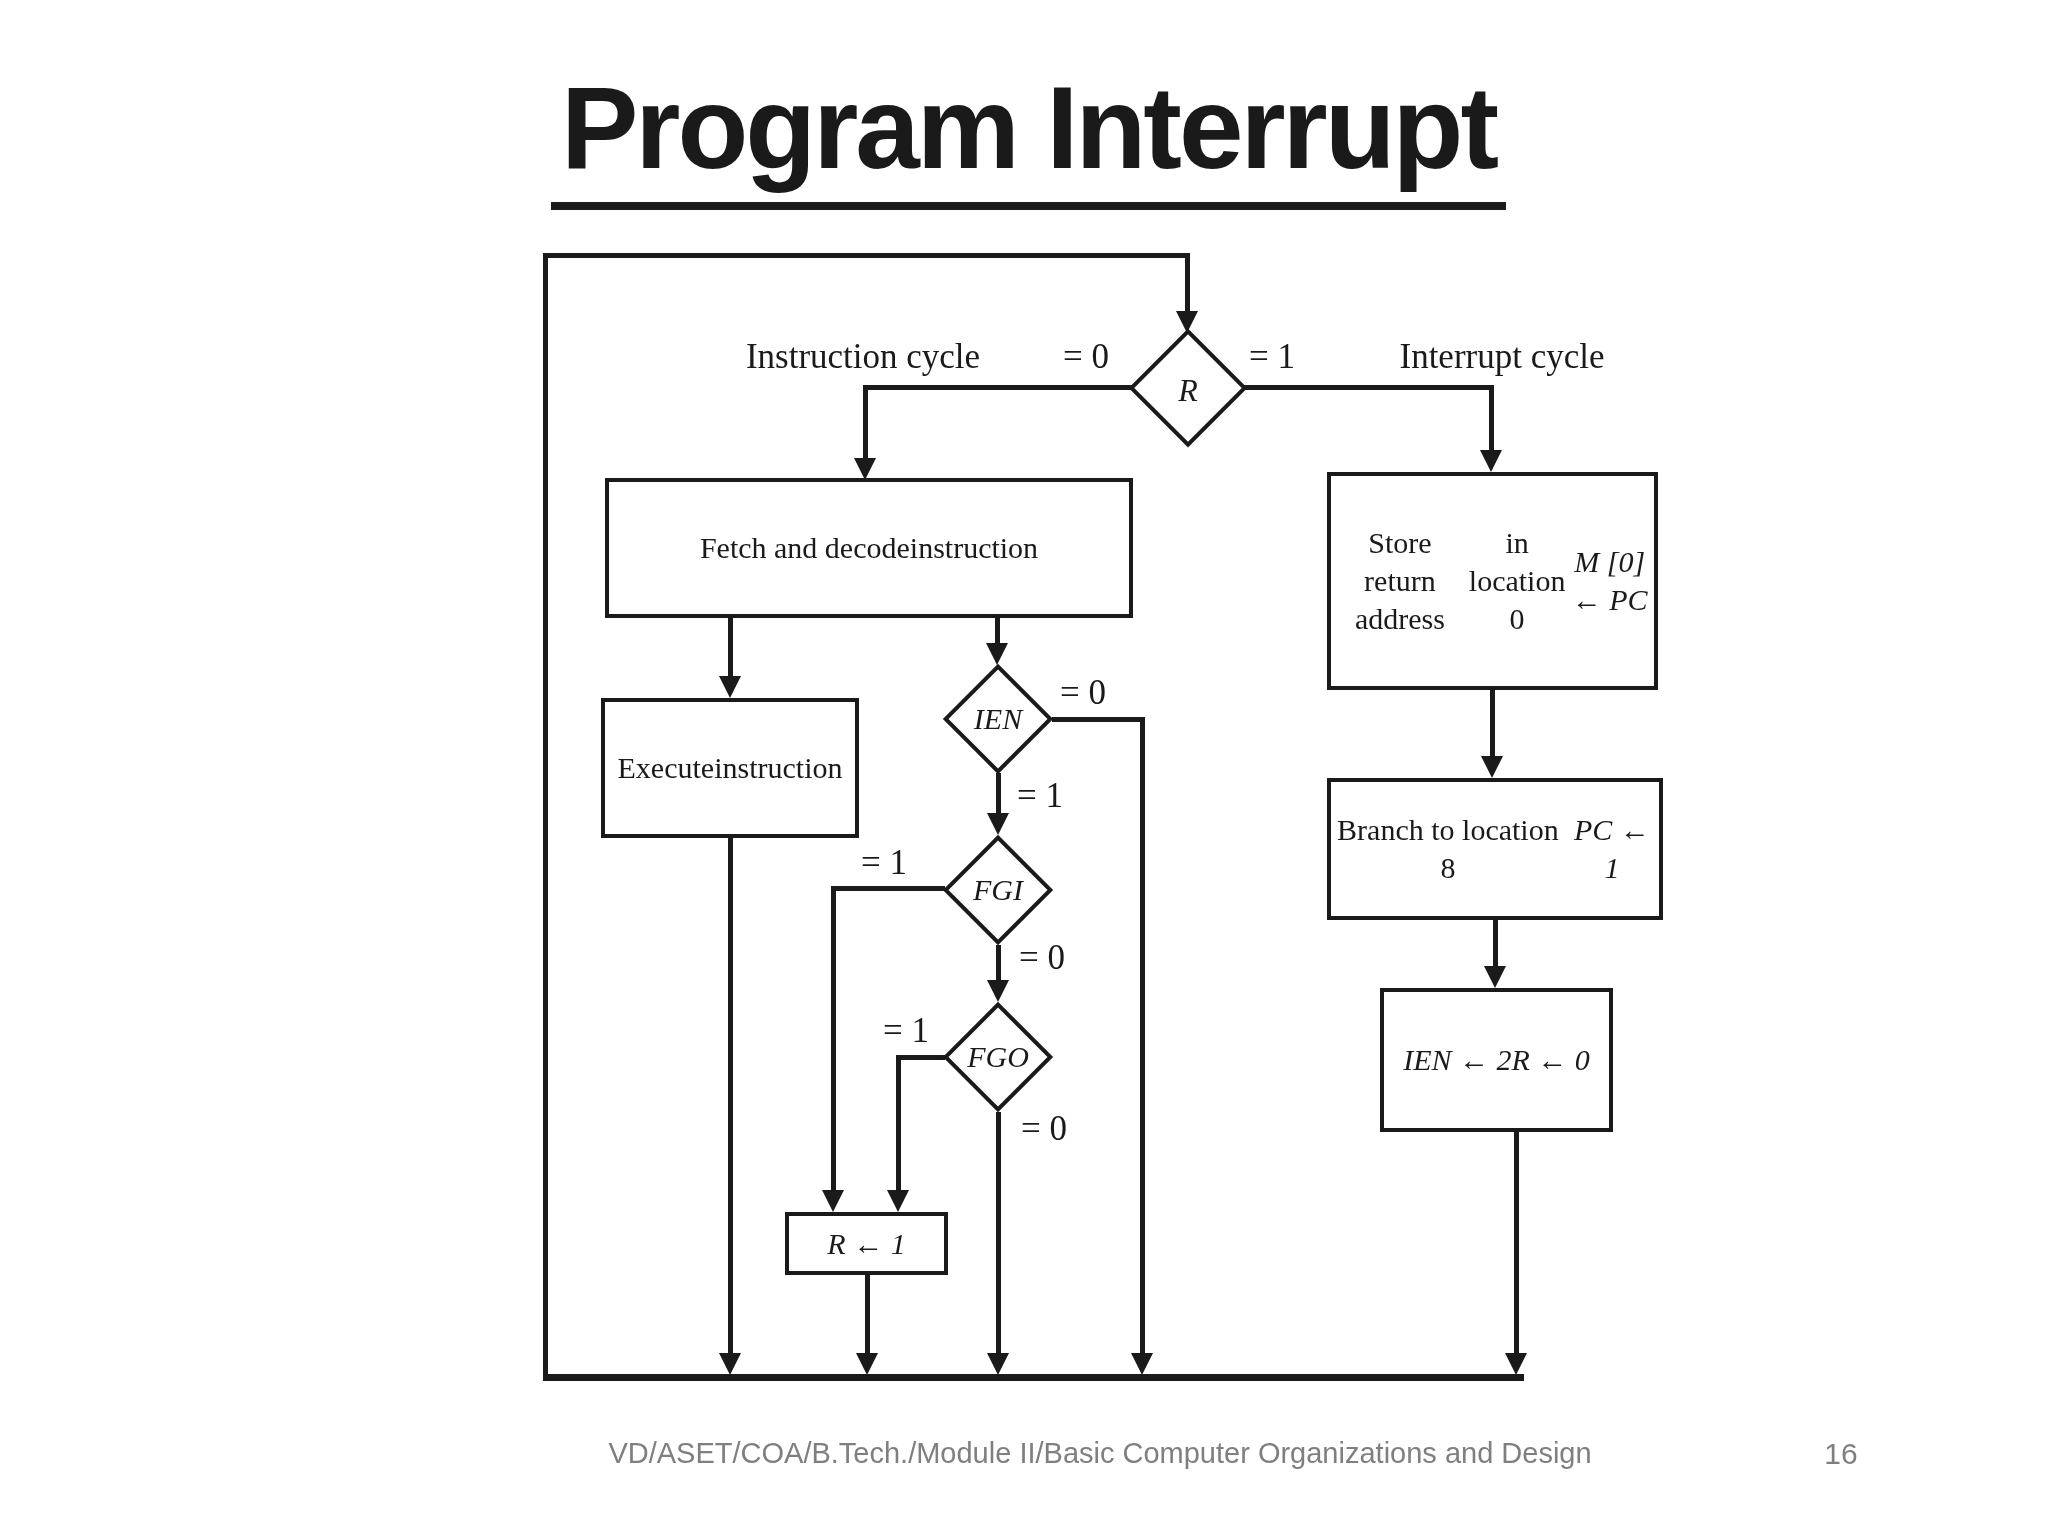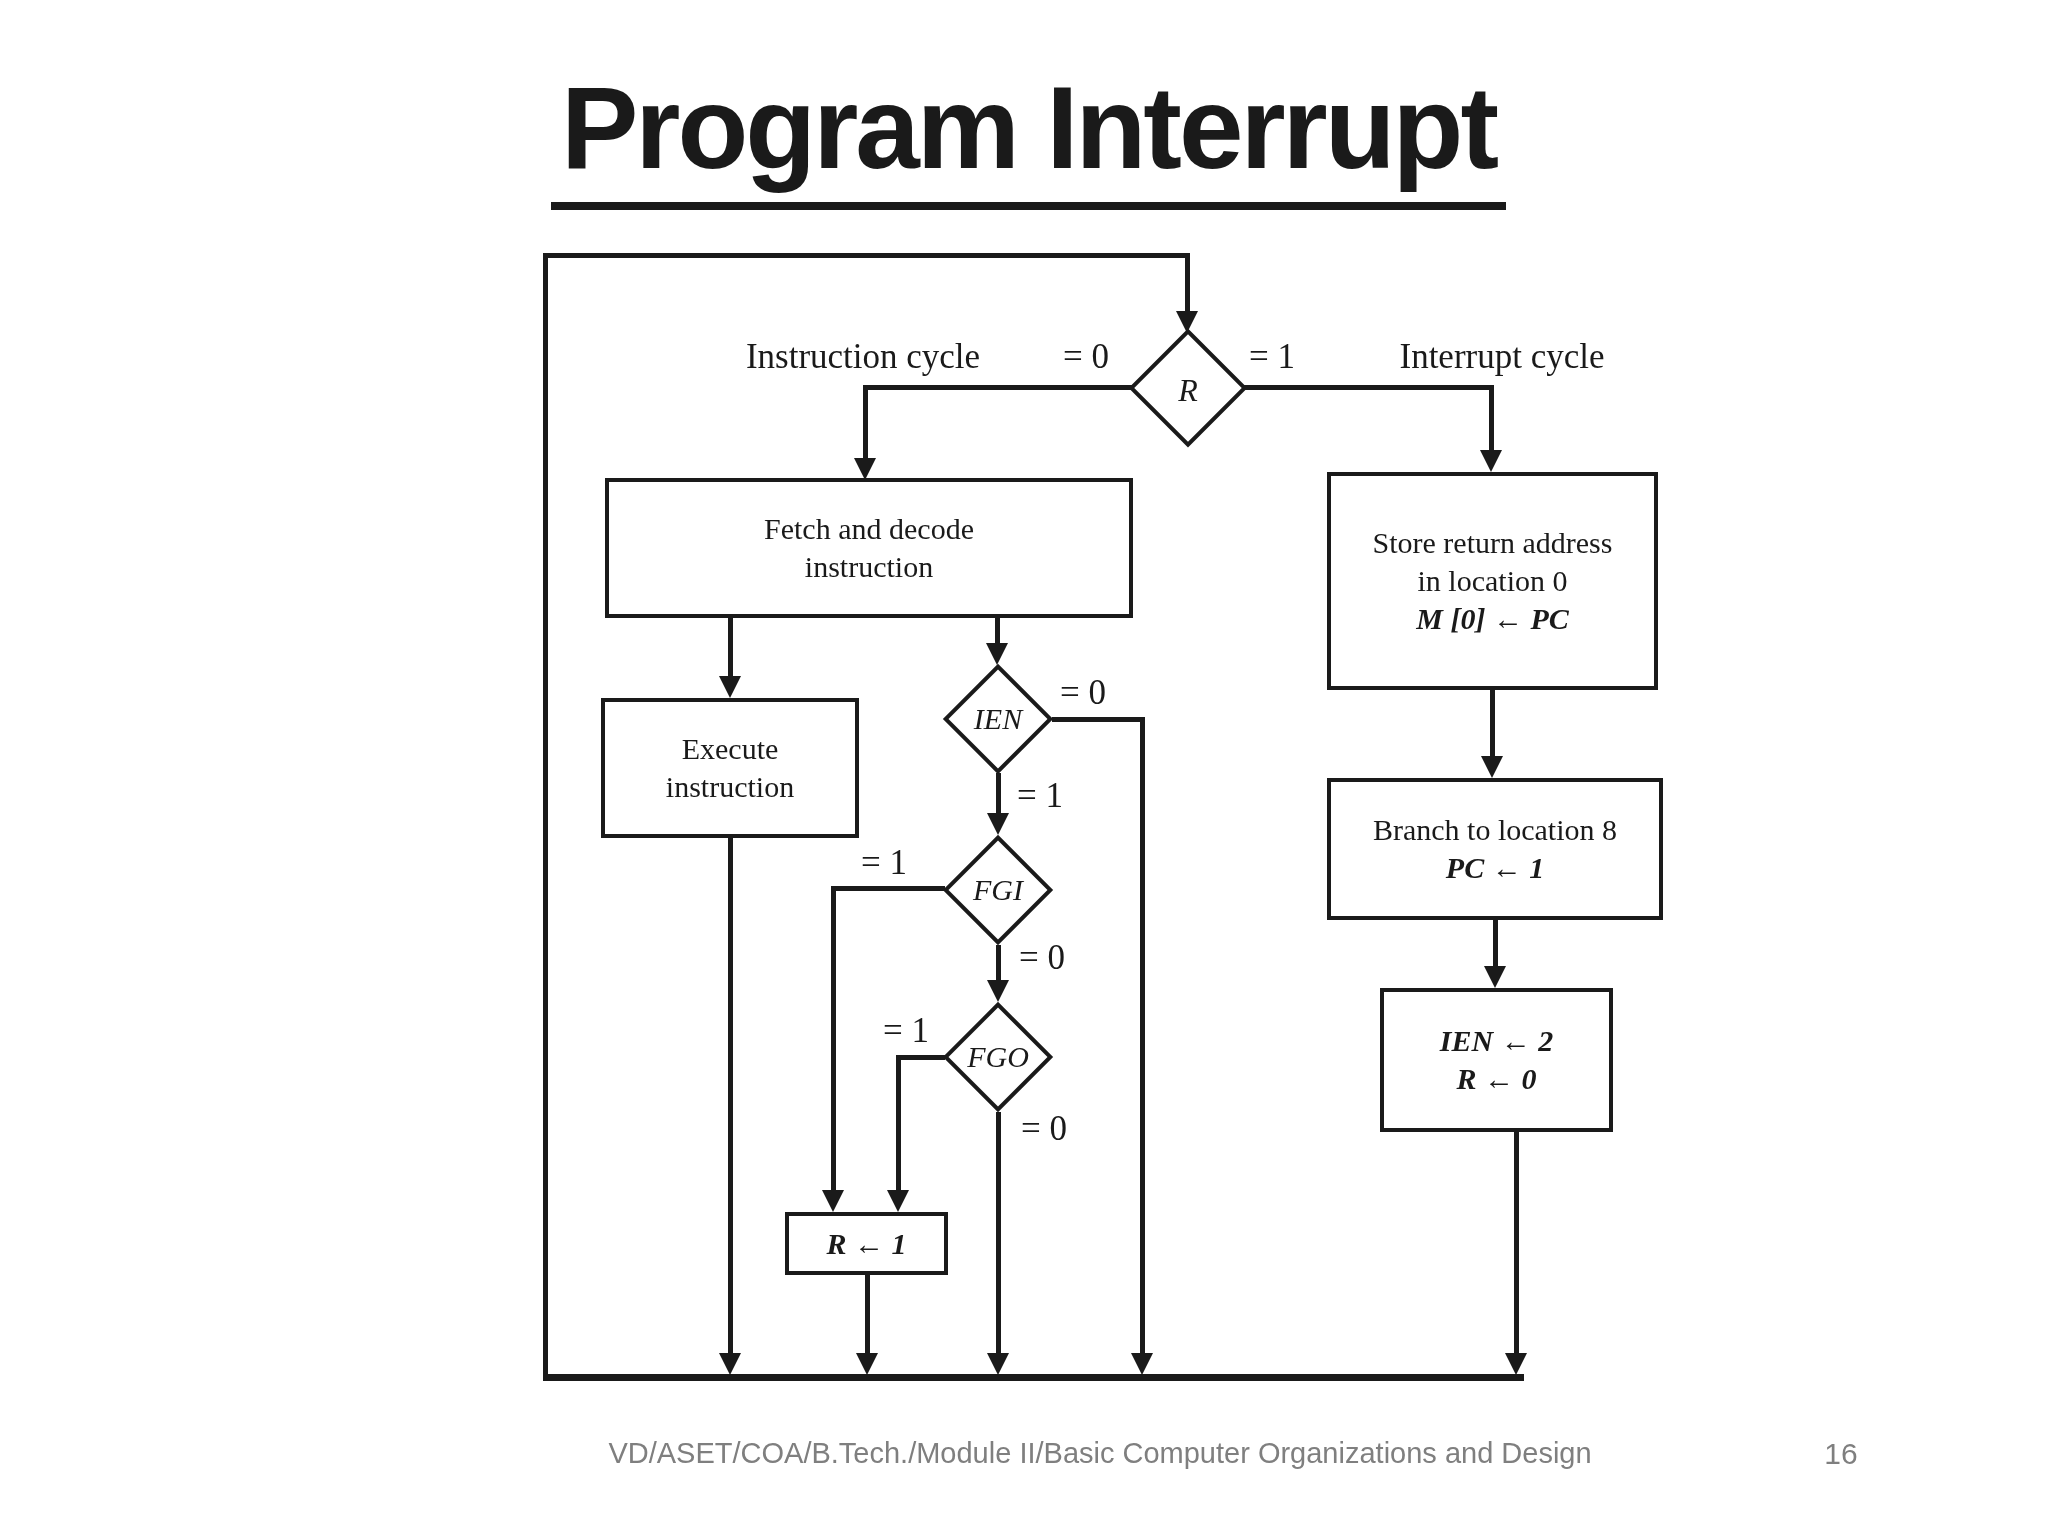--- a/index.html
+++ b/index.html
@@ -6,27 +6,27 @@
   .slide{position:relative;width:2048px;height:1536px;background:var(--background,#fff);overflow:hidden;
          font-family:"Liberation Serif","DejaVu Serif",serif;color:var(--ink,#1a1a1a);padding-left:9px;}
   .title-wrap{position:absolute;left:0;right:0;top:58px;text-align:center;}
   .title-wrap span{display:inline-block;font-family:"Liberation Sans","DejaVu Sans",sans-serif;
         font-weight:700;font-size:116px;line-height:1.22;letter-spacing:-3px;
         border-bottom:8px solid var(--ink,#1a1a1a);padding:0 10px 2px 10px;}
   .h,.v{position:absolute;background:var(--ink,#1a1a1a);}
   .ar{position:absolute;width:0;height:0;border-left:11px solid transparent;
       border-right:11px solid transparent;border-top:22px solid var(--ink,#1a1a1a);}
   .pbox{position:absolute;box-sizing:border-box;border:4px solid var(--ink,#1a1a1a);background:#fff;
-        display:flex;flex-direction:column;justify-content:center;align-items:center;
+        display:flex;flex-direction:row;justify-content:center;align-items:center;
         font-size:30px;line-height:38px;text-align:center;}
   .diamond{position:absolute;box-sizing:border-box;border:4px solid var(--ink,#1a1a1a);
         transform:rotate(45deg);background:transparent;}
   .dlabel{position:absolute;transform:translate(-50%,-50%);font-style:italic;font-size:30px;white-space:nowrap;}
   .lbl{position:absolute;font-size:35px;line-height:30px;text-align:center;white-space:nowrap;}
-  .frm{font-style:italic;font-weight:bold;}
+  .frm{font-style:italic;}
   .footer-text{position:absolute;left:580px;top:1437px;width:1040px;text-align:center;
         font-family:Liberation Sans, sans-serif;font-size:29px;color:var(--footer_text,#7f7f7f);}
   .page-num{position:absolute;left:1806px;top:1437px;width:70px;text-align:center;
         font-family:"Liberation Sans","DejaVu Sans",sans-serif;font-size:30px;color:var(--footer_text,#7f7f7f);}
 </style>
 </head>
 <body>
 
 <div class="slide">
 

